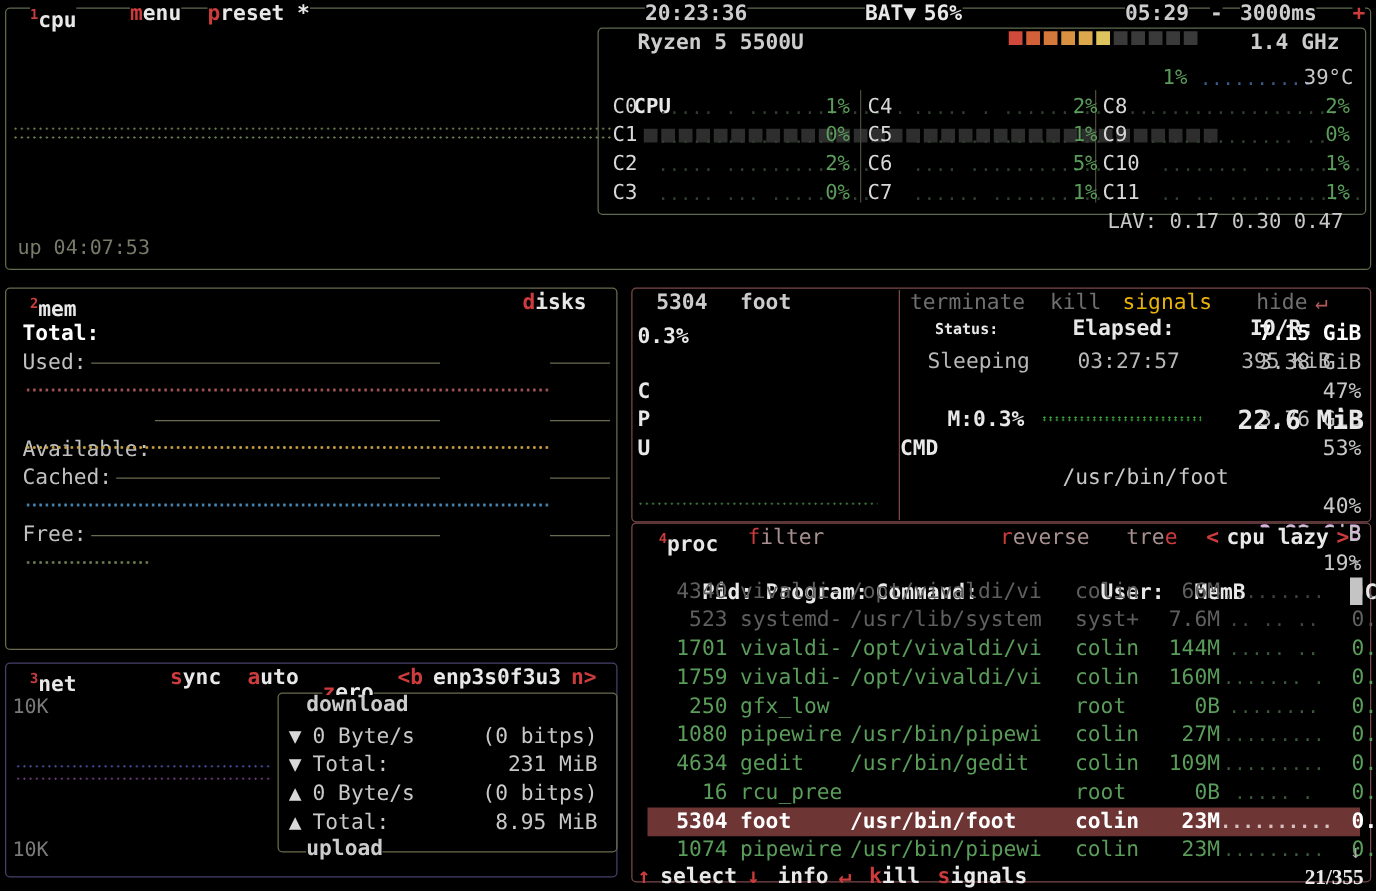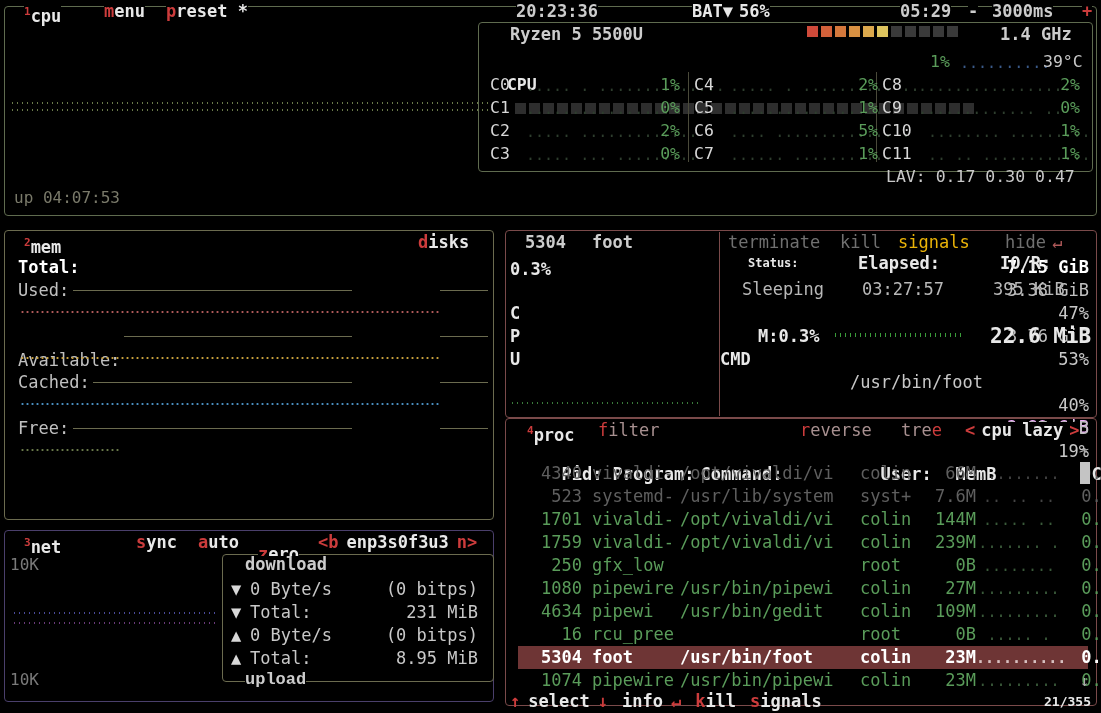--- a/index.html
+++ b/index.html
@@ -93,21 +93,21 @@
   .hdrrow .mem { display:inline-block; width:54px; text-align:right; }
   .hdrrow .gr  { display:inline-block; width:86px; }
   .hdrrow .cpu { display:inline-block; width:50px; text-align:right; }
   #scroll-track { position:absolute; left:1080px; top:462px; width:10px; height:228px; }
   #scroll-thumb { position:absolute; left:0; top:0; width:10px; height:22px; background:#c4c4c4; }
   .arrowglyph { position:absolute; color:#aaaaaa; font-size:15px; }
 
   
   #botbar { position:absolute; left:510px; top:690px; white-space:pre; font-size:17px;
             font-weight:bold; color:#e8e8e8; }
-  #count { position:absolute; right:10px; top:690px; color:#e8e8e8; font-size:13px; font-weight:bold;}
+  #count { position:absolute; right:10px; top:690px; color:#e8e8e8; font-size:17px; font-weight:bold;font-family:Liberation Serif, serif;}
 </style>
 </head>
 <body>
 
 <div class="box" id="cpu-box"></div>
 
 <div class="title" style="left:24px; top:3px;"><span style="color:#cc3c3c;font-size:11px;vertical-align:super">1</span><span class="tl">cpu</span></div>
 
 <div class="title" style="left:104px; top:3px;"><span class="hk">m</span><span class="tl">enu</span></div>
 
@@ -229,21 +229,21 @@
 <div class="title" style="left:258px; top:546px;"><span class="hk">z</span><span class="tl">ero</span></div>
 <div class="title" style="left:318px; top:534px;"><span class="hk">&lt;b</span><span class="tl" style="padding-left:8px">enp3s0f3u3</span><span class="hk" style="padding-left:8px">n&gt;</span></div>
 
 <div style="position:absolute;left:10px;top:553px;color:#7a7a7a;font-size:16px;">10K</div>
 <div style="position:absolute;left:10px;top:668px;color:#7a7a7a;font-size:16px;">10K</div>
 <div style="position:absolute;left:12px;top:612px;width:206px;height:2px;color:#4a4a9a;" class="dotline"></div>
 <div style="position:absolute;left:12px;top:622px;width:206px;height:2px;color:#6a3a7a;" class="dotline"></div>
 
 <div id="netinner"></div>
 <div class="title" style="left:245px; top:556px;">download</div>
-<div class="title" style="left:245px; top:671px;font-family:Liberation Mono, monospace;">upload</div>
+<div class="title" style="left:245px; top:671px;">upload</div>
 <div id="net-rows">
     <div class="netrow" style="left: 231px; top: 578px; color: rgb(216, 216, 216);">▼</div>
     <div class="netrow" style="left: 250px; top: 578px;">0 Byte/s</div>
     <div class="netrow" style="left: 280px; top: 578px; width: 198px; text-align: right;">(0 bitps)</div>
     <div class="netrow" style="left: 231px; top: 601px; color: rgb(216, 216, 216);">▼</div>
     <div class="netrow" style="left: 250px; top: 601px;">Total:</div>
     <div class="netrow" style="left: 280px; top: 601px; width: 198px; text-align: right;">231 MiB</div>
     <div class="netrow" style="left: 231px; top: 624px; color: rgb(216, 216, 216);">▲</div>
     <div class="netrow" style="left: 250px; top: 624px;">0 Byte/s</div>
     <div class="netrow" style="left: 280px; top: 624px; width: 198px; text-align: right;">(0 bitps)</div>
@@ -288,24 +288,24 @@
 
 <div class="hdrrow">
   <span class="pid">Pid:</span><span class="prog">Program:</span><span class="cmd">Command:</span><span class="usr">User:</span><span class="mem">MemB</span><span class="gr"></span><span class="cpu">Cpu%</span>
 </div>
 <div class="arrowglyph" style="left:1080px; top:440px;">↑</div>
 
 <div id="proc-rows">
     <div class="procrow dimmed" style="top: 462px;"><span class="pid">4340</span><span class="prog">vivaldi-</span><span class="cmd">/opt/vivaldi/vi</span><span class="usr">colin</span><span class="mem">66M</span><span class="gr">.........</span><span class="cpu">0.0</span></div>
     <div class="procrow dimmed" style="top: 485px;"><span class="pid">523</span><span class="prog">systemd-</span><span class="cmd">/usr/lib/system</span><span class="usr">syst+</span><span class="mem">7.6M</span><span class="gr">.. .. ..</span><span class="cpu">0.3</span></div>
     <div class="procrow" style="top: 508px;"><span class="pid">1701</span><span class="prog">vivaldi-</span><span class="cmd">/opt/vivaldi/vi</span><span class="usr">colin</span><span class="mem">144M</span><span class="gr">..... ..</span><span class="cpu">0.0</span></div>
-    <div class="procrow" style="top: 531px;"><span class="pid">1759</span><span class="prog">vivaldi-</span><span class="cmd">/opt/vivaldi/vi</span><span class="usr">colin</span><span class="mem">239M</span><span class="gr">....... .</span><span class="cpu">0.0</span></div>
+    <div class="procrow" style="top: 531px;"><span class="pid">1759</span><span class="prog">vivaldi-</span><span class="cmd">/opt/vivaldi/vi</span><span class="usr">colin</span><span class="mem">160M</span><span class="gr">....... .</span><span class="cpu">0.0</span></div>
     <div class="procrow" style="top: 554px;"><span class="pid">250</span><span class="prog">gfx_low</span><span class="cmd"></span><span class="usr">root</span><span class="mem">0B</span><span class="gr">........</span><span class="cpu">0.0</span></div>
     <div class="procrow" style="top: 577px;"><span class="pid">1080</span><span class="prog">pipewire</span><span class="cmd">/usr/bin/pipewi</span><span class="usr">colin</span><span class="mem">27M</span><span class="gr">.........</span><span class="cpu">0.0</span></div>
-    <div class="procrow" style="top: 600px;"><span class="pid">4634</span><span class="prog">pipewi</span><span class="cmd">/usr/bin/gedit</span><span class="usr">colin</span><span class="mem">109M</span><span class="gr">.........</span><span class="cpu">0.0</span></div>
+    <div class="procrow" style="top: 600px;"><span class="pid">4634</span><span class="prog">gedit</span><span class="cmd">/usr/bin/gedit</span><span class="usr">colin</span><span class="mem">109M</span><span class="gr">.........</span><span class="cpu">0.0</span></div>
     <div class="procrow" style="top: 623px;"><span class="pid">16</span><span class="prog">rcu_pree</span><span class="cmd"></span><span class="usr">root</span><span class="mem">0B</span><span class="gr">..... .</span><span class="cpu">0.3</span></div>
     <div class="procrow selected" style="top: 646px;"><span class="pid">5304</span><span class="prog">foot</span><span class="cmd">/usr/bin/foot</span><span class="usr">colin</span><span class="mem">23M</span><span class="gr">..........</span><span class="cpu">0.3</span></div>
     <div class="procrow" style="top: 669px;"><span class="pid">1074</span><span class="prog">pipewire</span><span class="cmd">/usr/bin/pipewi</span><span class="usr">colin</span><span class="mem">23M</span><span class="gr">.........</span><span class="cpu">0.0</span></div>
   </div>
 
 <div id="scroll-track">
     <div id="scroll-thumb"></div>
   </div>
 <div class="arrowglyph" style="left:1080px; top:670px;">↓</div>
 

